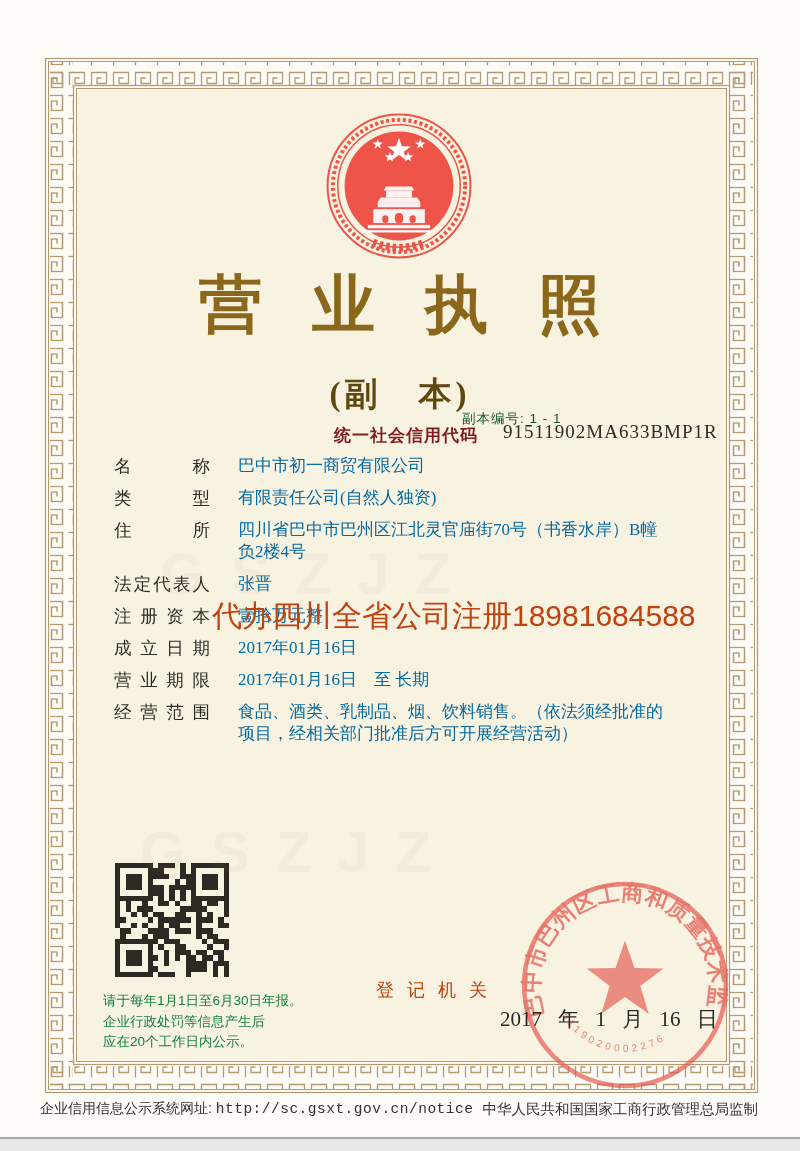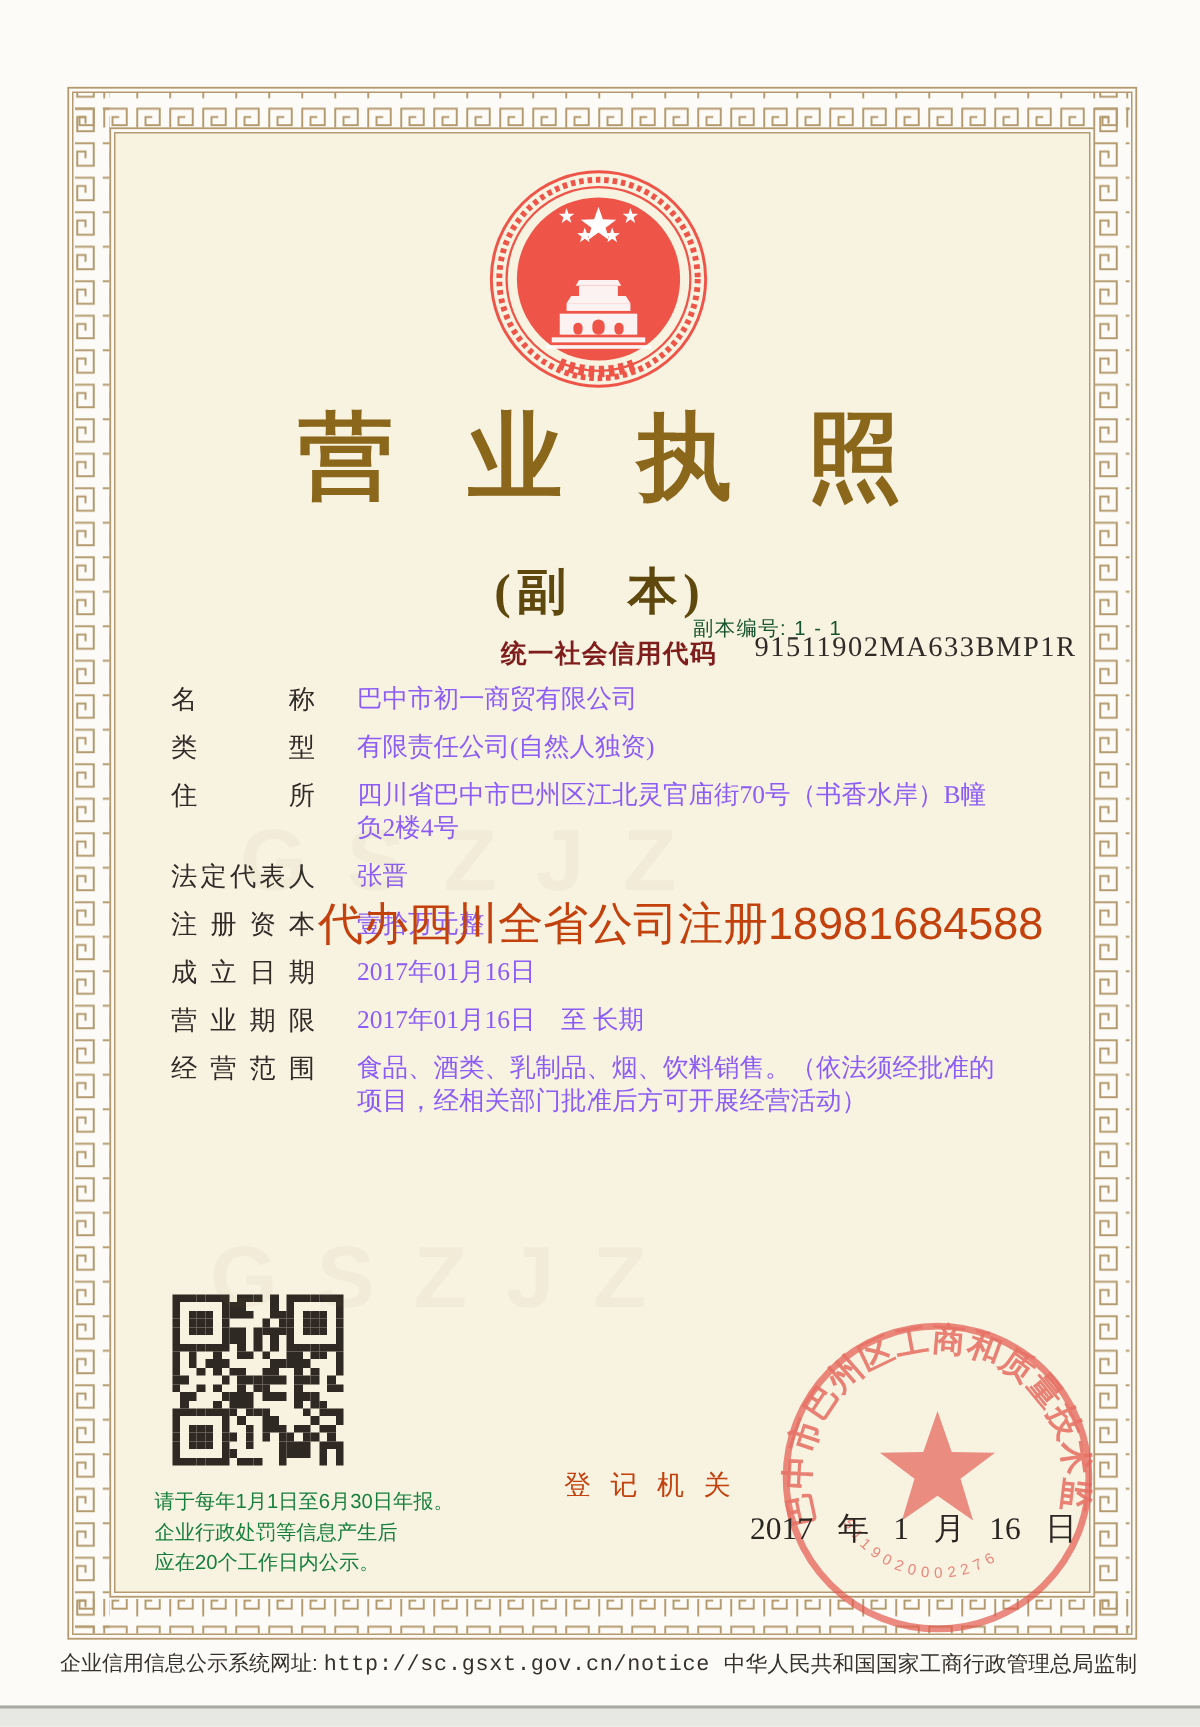--- a/index.html
+++ b/index.html
@@ -19,21 +19,21 @@
          font-family:"Liberation Serif",serif;font-weight:bold;font-size:33px;color:#5e480e;letter-spacing:4px;}
   .copy-no{position:absolute;left:462px;top:410px;font-size:13.5px;color:#14532d;letter-spacing:1px;}
 
   .credit-label{position:absolute;left:334px;top:424px;font-size:17px;font-weight:bold;color:#7f1d1d;letter-spacing:1px;}
   .credit-value{position:absolute;left:503px;top:421px;font-size:19px;font-family:"Liberation Serif",serif;color:#2f2c28;letter-spacing:1px;}
 
   .fields{position:absolute;left:114px;top:455px;width:560px;}
   .frow{display:flex;margin-bottom:10px;}
   .flabel{flex:0 0 96px;font-size:17.5px;color:#2f2c28;text-align:justify;text-align-last:justify;line-height:22px;}
   .fval{margin-left:28px;width:452px;font-size:17px;font-family:"Liberation Serif",serif;
-        color:#8b5cf6;line-height:22px;}
+        color:#0369a1;line-height:22px;}
 
   .ad-watermark{position:absolute;left:212px;top:596px;font-size:30px;font-weight:500;
         color:#c2410c;white-space:nowrap;z-index:6;letter-spacing:0px;}
   .bg-watermark{position:absolute;font-size:58px;letter-spacing:26px;color:rgba(150,130,80,0.06);
         font-weight:bold;z-index:1;}
   .bgw1{left:160px;top:540px;}
   .bgw2{left:140px;top:818px;}
 
   .qr{position:absolute;left:115px;top:863px;width:114px;height:114px;
       display:grid;grid-template-columns:repeat(21,1fr);grid-template-rows:repeat(21,1fr);}

